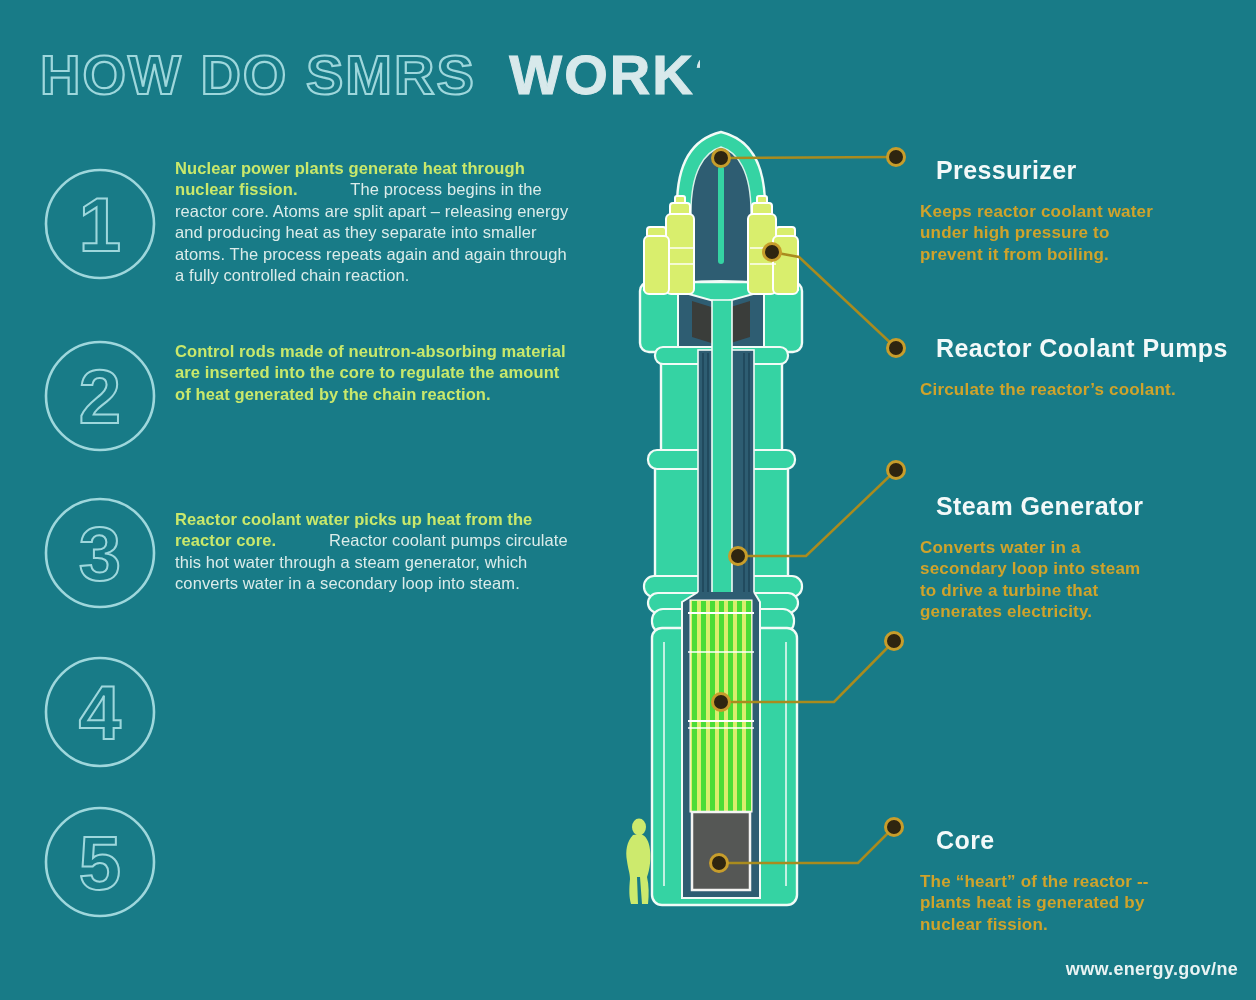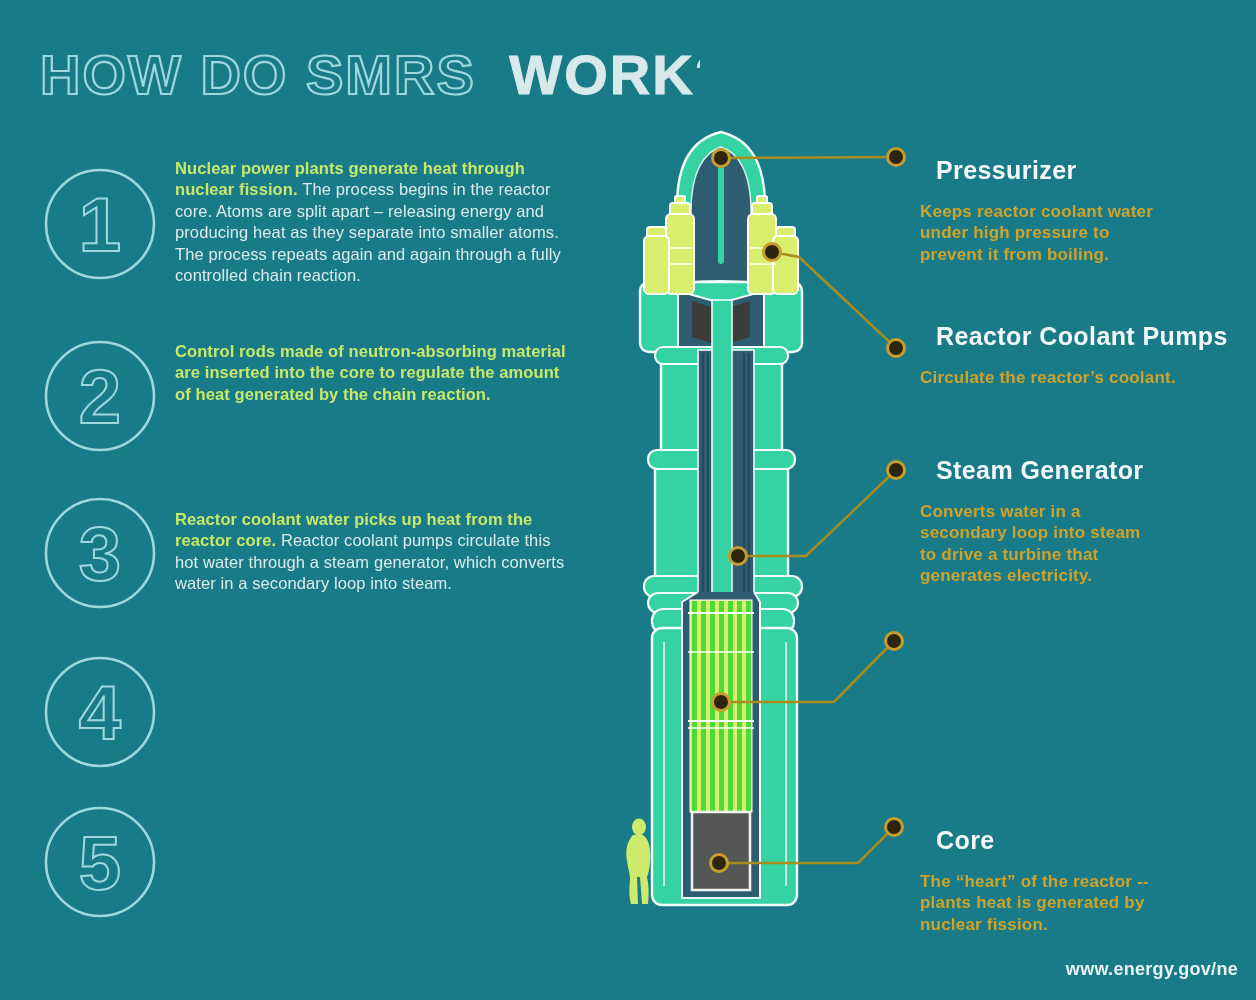--- a/index.html
+++ b/index.html
@@ -27,21 +27,21 @@
   .abs{position:absolute;}
   
   #title-svg{left:40px;top:36px;}
   
   .step-badge{position:absolute;left:43px;width:114px;height:114px;}
   .step-text{
     position:absolute;left:175px;width:398px;
     font-size:16.5px;line-height:1.3;letter-spacing:.1px;
   }
   .seg-em{color:var(--stepgreen);font-weight:700;}
-  .seg-plain{color:var(--bodywhite);font-weight:400;}
+  .seg-plain{color:var(--bodywhite);font-weight:400;margin-left:48px;}
   
   .callout{position:absolute;left:920px;}
   .callout h2{
     margin:16px;font-size:25px;font-weight:700;color:var(--titlewhite);
     letter-spacing:.4px;
   }
   .callout p{
     margin:10px 0 0 0;font-size:17px;font-weight:600;color:var(--gold);
     line-height:1.26;letter-spacing:.2px;
   }
@@ -211,25 +211,25 @@
       <circle cx="894" cy="641" r="8.5"></circle>
       <circle cx="719" cy="863" r="8.5"></circle>
       <circle cx="894" cy="827" r="8.5"></circle>
     </g>
   </svg>
 
   <div id="callout-0" class="callout" style="top:140px">
     <h2>Pressurizer</h2>
     <p>Keeps reactor coolant water under high pressure to prevent it from boiling.</p>
   </div>
-  <div id="callout-1" class="callout" style="top:306px">
+  <div id="callout-1" class="callout" style="top:318px">
     <h2>Reactor Coolant Pumps</h2>
     <p>Circulate the reactor’s coolant.</p>
   </div>
-  <div id="callout-2" class="callout" style="top:440px">
+  <div id="callout-2" class="callout" style="top:476px">
     <h2>Steam Generator</h2>
     <p>Converts water in a secondary loop into steam to drive a turbine that generates electricity.</p>
   </div>
   <div id="callout-4" class="callout" style="top:810px">
     <h2>Core</h2>
     <p>The “heart” of the reactor -- plants heat is generated by nuclear fission.</p>
   </div>
 
   <div id="footer-url">www.energy.gov/ne</div>
 

